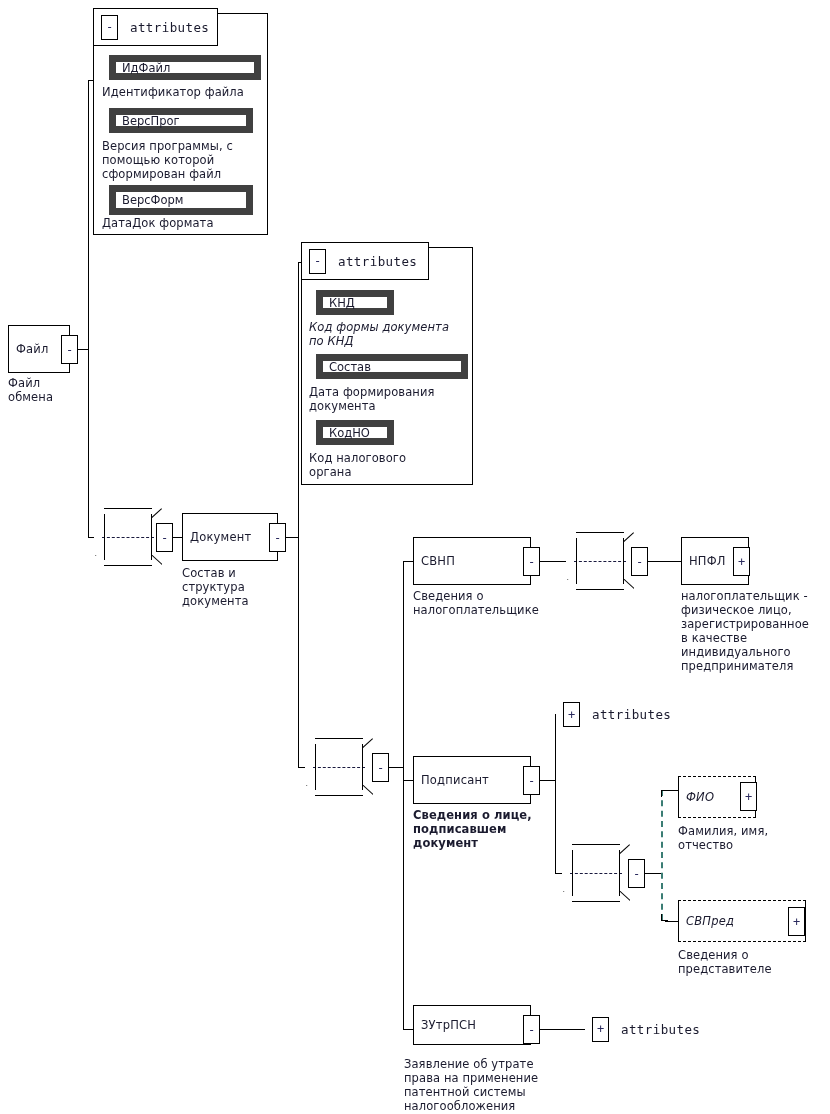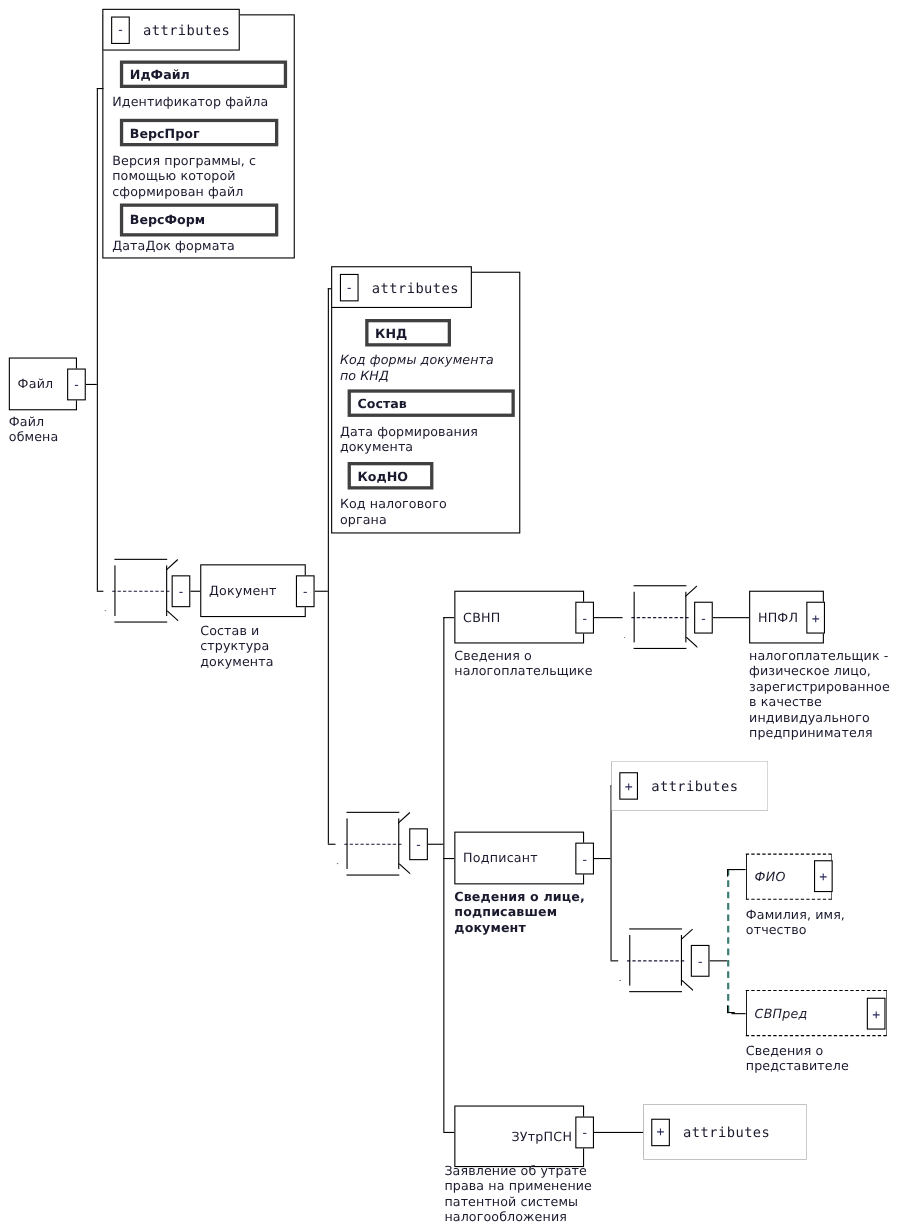--- a/index.html
+++ b/index.html
@@ -77,25 +77,24 @@
     font-size:12.5px;
     color:#1a1a2e;
     margin-left:12px;
     letter-spacing:0.4px;
   }
   .attrhdr .tog{ position:static; margin-left:7px; }
   
   .fieldbox{
     position:absolute;
     box-sizing:border-box;
-    border:3px solid #404040;
+    border:7px solid #404040;
     background:#ffffff;
     display:flex;
     align-items:center;
-    font-weight:bold;
   }
   .fieldbox span{
     padding-left:6px;
     font-size:11.5px;
     color:#1a1a2e;
     white-space:nowrap;
   }
   
   .cap{
     position:absolute;
@@ -150,21 +149,21 @@
     <span>ВерсФорм</span>
   </div>
   <div class="cap" style="left:102px; top:216px;">ДатаДок формата</div>
 
   <div class="attrpanel" style="left:301px; top:247px; width:172px; height:238px;"></div>
   <div class="attrhdr" style="left:301px; top:242px; width:128px; height:38px;">
     <div class="tog" style="width:17px;height:25px;">-</div>
     <div class="atext">attributes</div>
   </div>
 
-  <div class="fieldbox" style="left:316px; top:290px; width:78px; height:25px;margin-left:16px;">
+  <div class="fieldbox" style="left:316px; top:290px; width:78px; height:25px;">
     <span>КНД</span>
   </div>
   <div class="cap" style="left:309px; top:320px;font-style:italic;">Код формы документа
 по КНД</div>
 
   <div class="fieldbox" style="left:316px; top:354px; width:152px; height:25px;">
     <span>Состав</span>
   </div>
   <div class="cap" style="left:309px; top:385px;">Дата формирования
 документа</div>
@@ -337,21 +336,21 @@
   <div class="cap" style="left:678px; top:824px;">Фамилия, имя,
 отчество</div>
 
   <div class="node dashed" style="left:678px; top:900px; width:128px; height:42px;">
     <span class="nlabel">СВПред</span>
   </div>
   <div class="tog" style="left:788px; top:907px;">+</div>
   <div class="cap" style="left:678px; top:948px;">Сведения о
 представителе</div>
 
-  <div class="node" style="left:413px; top:1005px; width:118px; height:56px;padding-left:44px;">
+  <div class="node" style="left:413px; top:1005px; width:118px; height:40px;">
     <span class="nlabel">ЗУтрПСН</span>
   </div>
   <div class="tog" style="left:523px; top:1015px;">-</div>
   <div class="cap" style="left:404px; top:1057px;">Заявление об утрате
 права на применение
 патентной системы
 налогообложения</div>
 
   <div class="hline" style="left:540px; top:1029px; width:45px;"></div>
 

